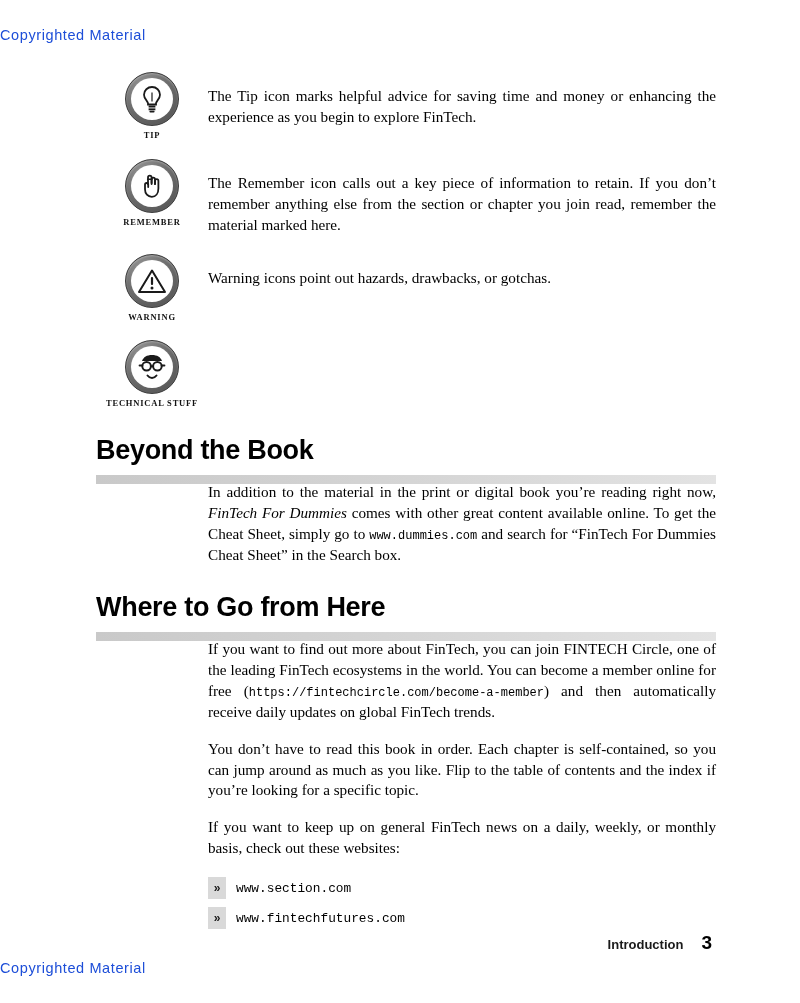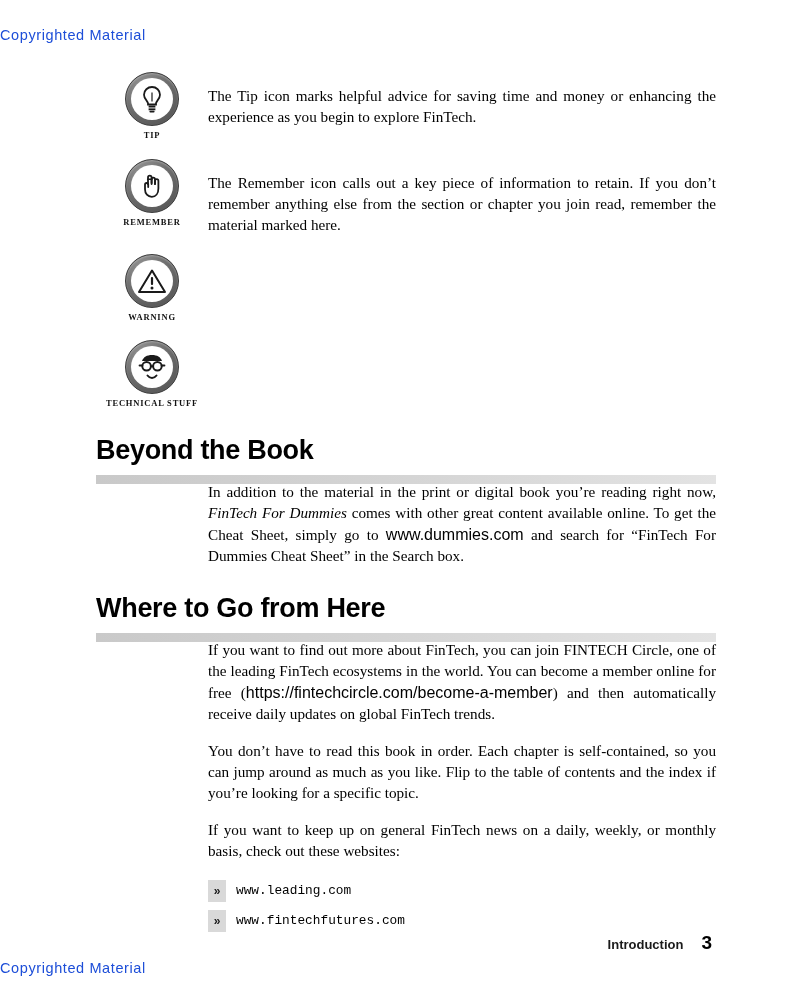--- a/index.html
+++ b/index.html
@@ -123,22 +123,22 @@
     margin-left: 112px;
     width: 508px;
   }
   p.para {
     font-size: 15.2px;
     line-height: 1.38;
     text-align: justify;
     margin: 0 0 16px 0;
   }
   .mono {
-    font-family: Liberation Sans, sans-serif;
-    font-size: 16px;
+    font-family: Liberation Mono, monospace;
+    font-size: 12px;
     margin-top: 44px;
   }
   em { font-style: italic; }
 
   
   .bullets {
     margin-left: 112px;
     margin-top: 18px;
     width: 508px;
   }
@@ -238,20 +238,21 @@
           <div class="inner">
             <svg width="32" height="32" viewBox="0 0 32 32" aria-hidden="true">
               <path d="M16 5.5 29 27H3z" fill="none" stroke="#1a1a1a" stroke-width="2" stroke-linejoin="round"></path>
               <rect x="14.9" y="12" width="2.2" height="8" rx="1" fill="#1a1a1a"></rect>
               <circle cx="16" cy="23" r="1.5" fill="#1a1a1a"></circle>
             </svg>
           </div>
         </div>
         <div class="icon-caption">WARNING</div>
       </div>
+      <div class="icon-text">Warning icons point out hazards, drawbacks, or gotchas.</div>
     </div>
 
     <div class="icon-row">
       <div class="icon-col">
         <div class="icon-circle">
           <div class="inner">
             <svg width="34" height="34" viewBox="0 0 34 34" aria-hidden="true">
               <path d="M7 11c1.5-4 4.8-6 10-6s8.5 2 10 6z" fill="#1a1a1a"></path>
               <circle cx="11.6" cy="16.2" r="4.3" fill="none" stroke="#1a1a1a" stroke-width="2"></circle>
               <circle cx="22.4" cy="16.2" r="4.3" fill="none" stroke="#1a1a1a" stroke-width="2"></circle>
@@ -287,21 +288,21 @@
         <span>You don’t have to read this book in order. Each chapter is self-contained, so you can jump around as much as you like. Flip to the table of contents and the index if you’re looking for a specific topic.</span>
       </p>
       <p class="para">
         <span>If you want to keep up on general FinTech news on a daily, weekly, or monthly basis, check out these websites:</span>
       </p>
     </div>
 
     <div class="bullets">
       <div class="bullet-item">
         <div class="bullet-marker">»</div>
-        <div class="bullet-text">www.leading.com</div>
+        <div class="bullet-text">www.section.com</div>
       </div>
       <div class="bullet-item">
         <div class="bullet-marker">»</div>
         <div class="bullet-text">www.fintechfutures.com</div>
       </div>
     </div>
 
   </div>
 
   <div class="footer">

